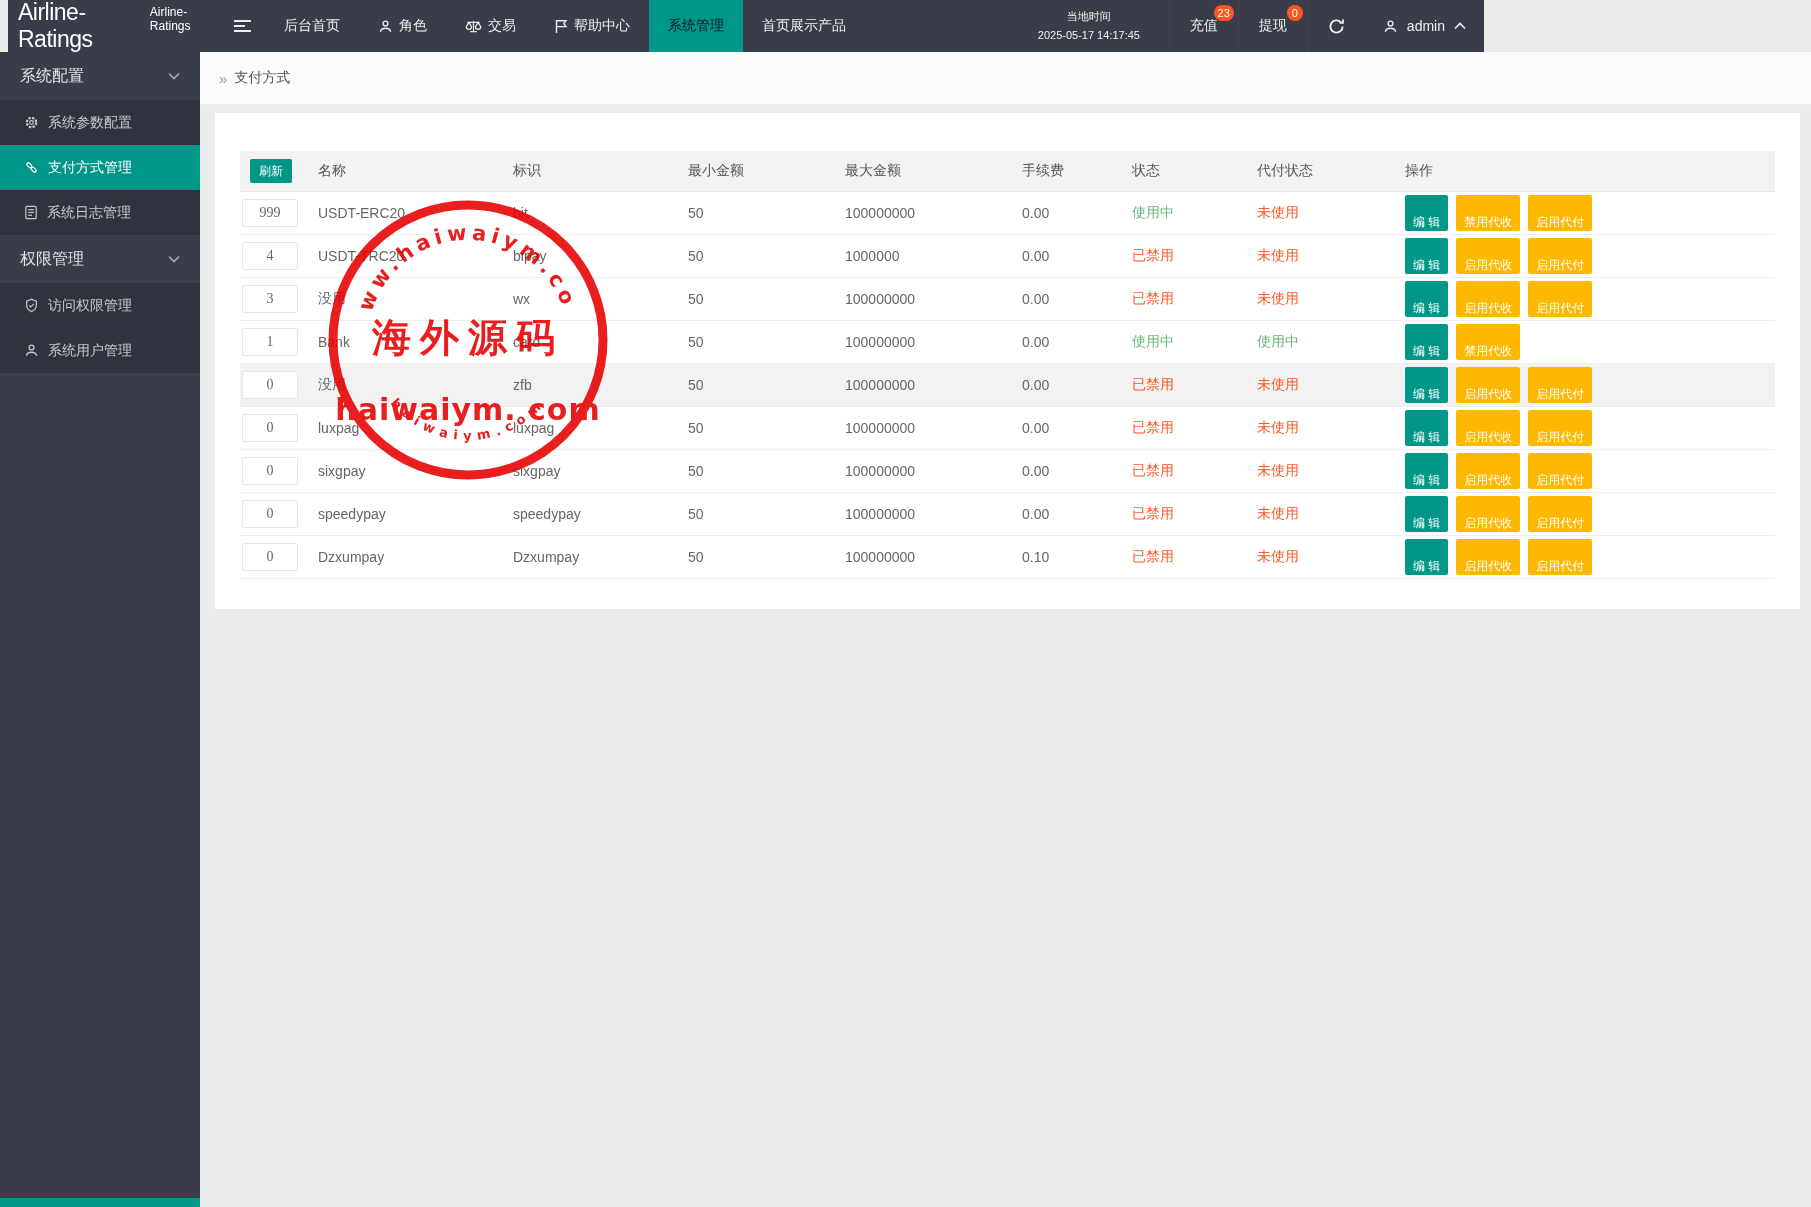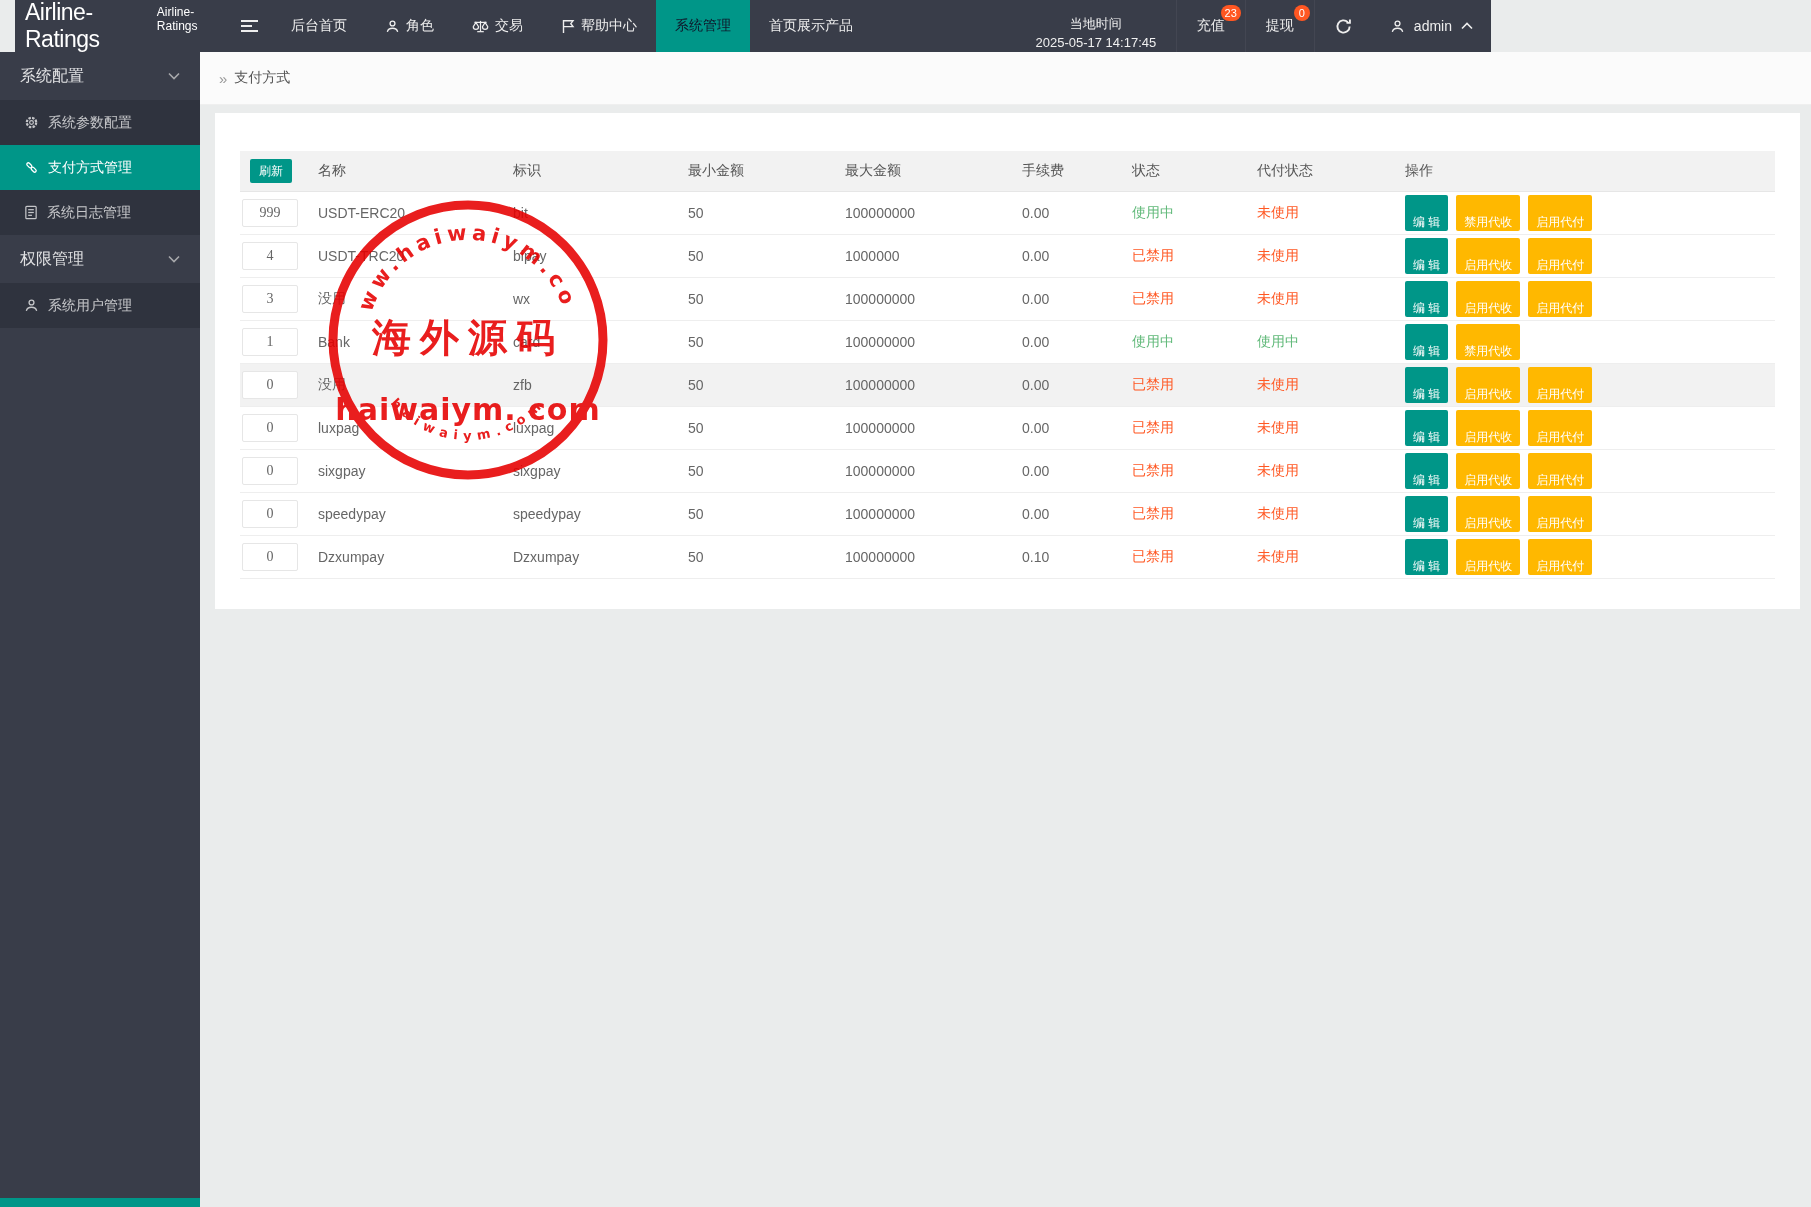--- a/index.html
+++ b/index.html
@@ -7,37 +7,37 @@
     --badge:#ff5722; --topbar:#393d49; --sidebar-sub:#2f333e; --wm:#e60000;
   }
   *{box-sizing:border-box;margin:0;padding:0;}
   html,body{width:1811px;height:1207px;overflow:hidden;}
   body{
     font-family:"Liberation Sans","DejaVu Sans",sans-serif;
     background:#eaecec;color:#666;position:relative;font-size:14px;
   }
   
   .topbar{
-    position:absolute;top:0;left:15px;width:1476px;height:52px;
+    position:absolute;top:0;left:8px;width:1476px;height:52px;
     background:var(--topbar);display:flex;align-items:stretch;z-index:20;
   }
   .brand{width:212px;display:flex;align-items:center;padding-left:10px;cursor:default;}
   .brand .logo-main{color:#fff;font-size:23px;letter-spacing:-0.5px;}
   .brand .logo-sup{color:#fff;font-size:12px;margin-left:4px;margin-top:-14px;}
   .nav-left{display:flex;align-items:stretch;}
   .nav-item{
     display:flex;align-items:center;gap:6px;padding:0 19px;color:#eee;
     font-size:14px;cursor:pointer;white-space:nowrap;
   }
   .nav-item.active{background:var(--accent);color:#0f172a;}
   .nav-burger{display:flex;align-items:center;padding:0 14px;cursor:pointer;}
   .nav-right{margin-left:auto;display:flex;align-items:stretch;}
   .time-block{
-    display:flex;flex-direction:column;justify-content:flex-end;align-items:center;
-    padding:0 18px;color:#f0f0f0;font-size:13px;line-height:19px;min-width:160px;
+    display:flex;flex-direction:column;justify-content:center;align-items:center;
+    padding:0 18px;color:#f0f0f0;font-size:11px;line-height:19px;min-width:160px;
   }
   .tb-btn{
     position:relative;display:flex;align-items:center;justify-content:center;
     padding:0 20px;color:#eee;font-size:14px;cursor:pointer;
     border-left:1px solid rgba(255,255,255,.05);
   }
   .badge{
     position:absolute;top:5px;right:4px;background:var(--badge);color:#fff;
     font-size:11px;line-height:16px;min-width:16px;height:16px;border-radius:8px;
     padding:0 4px;text-align:center;
@@ -243,20 +243,29 @@
     </span>
     <span>系统日志管理</span>
   </div>
   <div class="side-section">
     <span>权限管理</span>
     <span class="icon chev">
       <svg width="12" height="8" viewBox="0 0 12 8" fill="none" stroke="#ccc" stroke-width="1.6">
           <polyline points="1,1.5 6,6.5 11,1.5"></polyline>
         </svg>
     </span>
+  </div>
+  <div class="side-item">
+    <span class="icon">
+      <svg width="15" height="15" viewBox="0 0 16 16" fill="none" stroke="currentColor" stroke-width="1.3">
+          <path d="M8 1.3l5.2 2v4.2c0 3.2-2.1 5.7-5.2 7-3.1-1.3-5.2-3.8-5.2-7V3.3z"></path>
+          <polyline points="5.4,7.8 7.2,9.6 10.6,6.2"></polyline>
+        </svg>
+    </span>
+    <span>访问权限管理</span>
   </div>
   <div class="side-item">
     <span class="icon">
       <svg width="15" height="15" viewBox="0 0 16 16" fill="none" stroke="currentColor" stroke-width="1.4">
           <circle cx="8" cy="4.8" r="2.6"></circle>
           <path d="M2.5 13.7a5.6 4.7 0 0 1 11 0"></path>
         </svg>
     </span>
     <span>系统用户管理</span>
   </div>

